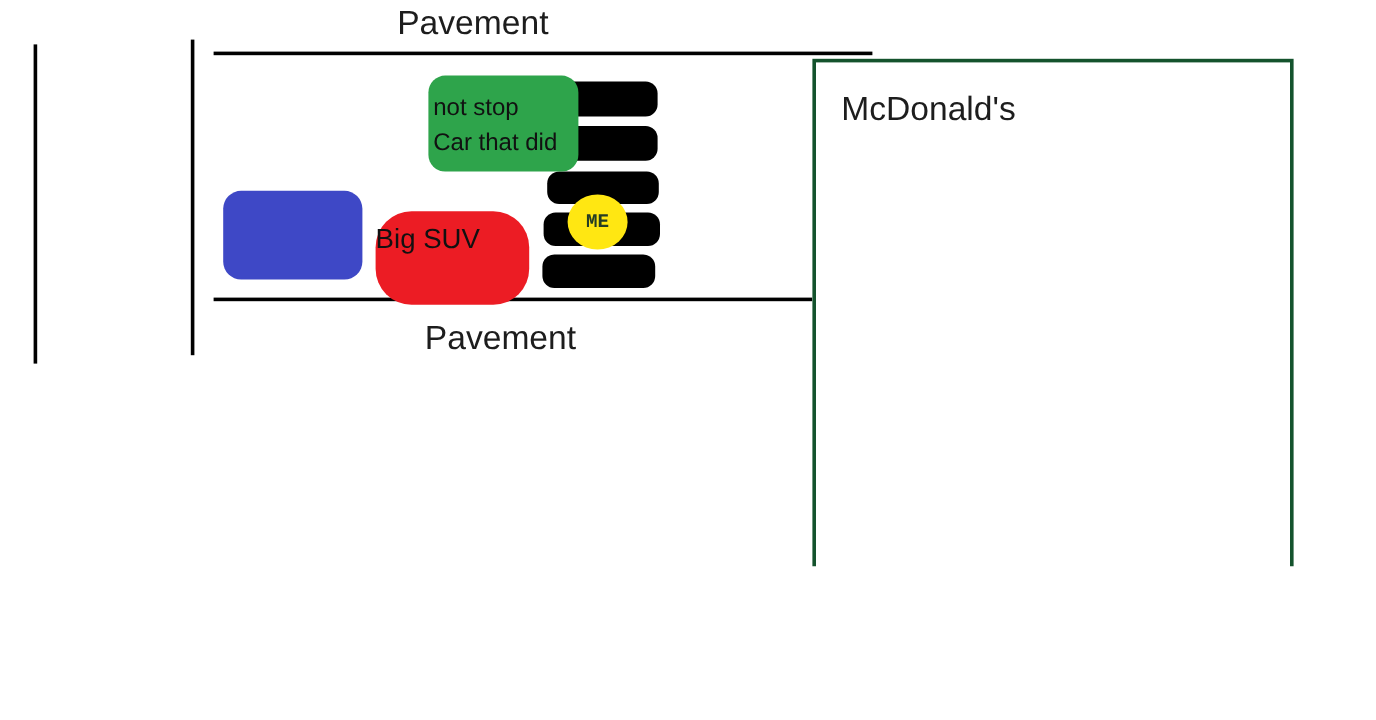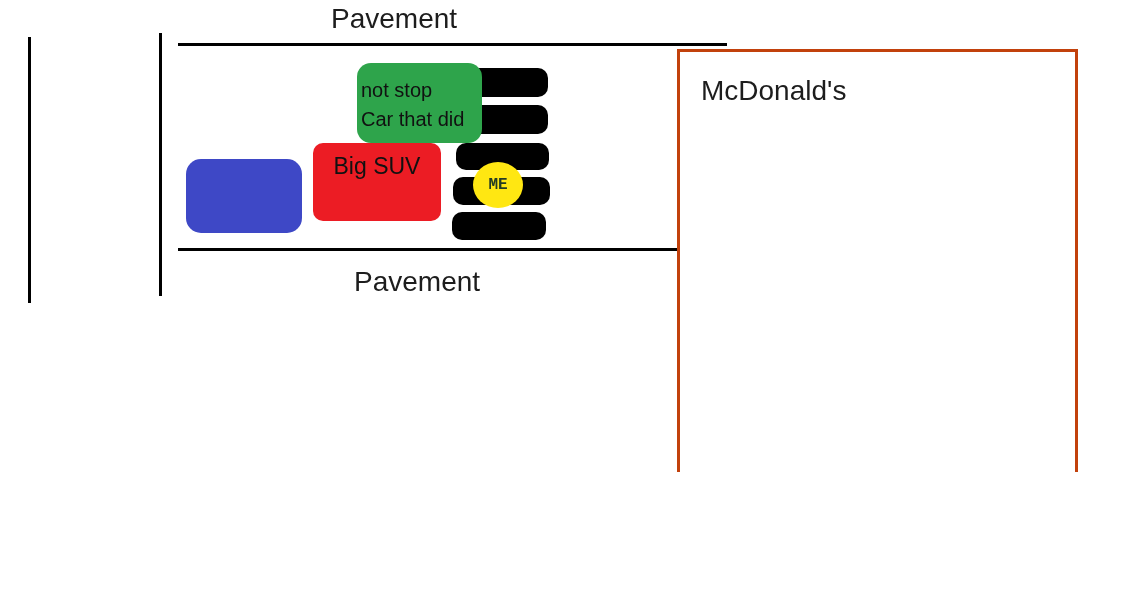--- a/index.html
+++ b/index.html
@@ -26,21 +26,21 @@
   #hline-top   { left: 178px; top: 43px;  width: 549px; height: 3px; }
   #hline-bottom{ left: 178px; top: 248px; width: 499px; height: 3px; }
   
   #pavement-top    { left: 331px; top: 2px; }
   #main-road       { left: 58px;  top: 121px; }
   #pavement-bottom { left: 354px; top: 265px; }
   
   #carpark {
     left: 677px; top: 49px;
     width: 401px; height: 527px;
-    border: 3px solid #c2410c;
+    border: 3px solid #14532d;
     box-sizing: border-box;
     background: #ffffff;
   }
   #carpark-label { left: 21px; top: 17px; line-height: 44px; }
   
   .stripe { border-radius: 10px; z-index: 1; }
   #stripe-1 { left: 455px; top: 68px;  width: 93px; height: 29px; }
   #stripe-2 { left: 455px; top: 105px; width: 93px; height: 29px; }
   #stripe-3 { left: 456px; top: 143px; width: 93px; height: 27px; }
   #stripe-4 { left: 453px; top: 177px; width: 97px; height: 28px; }
@@ -56,26 +56,25 @@
     box-sizing: border-box;
     white-space: nowrap;
   }
   #blue-car {
     left: 186px; top: 159px;
     width: 116px; height: 74px;
     border-radius: 15px;
     z-index: 2;
   }
   #red-suv {
-    left: 313px; top: 143px;
+    left: 313px; top: 176px;
     width: 128px; height: 78px;
-    border-radius: 10px;
+    border-radius: 30px;
     z-index: 2;
     font-size: 23px;
-    text-align: center;
     padding-top: 10px;
     box-sizing: border-box;
   }
   #me-marker {
     left: 473px; top: 162px;
     width: 50px; height: 46px;
     border-radius: 50%;
     z-index: 4;
     font-size: 16px;
     font-weight: bold;

